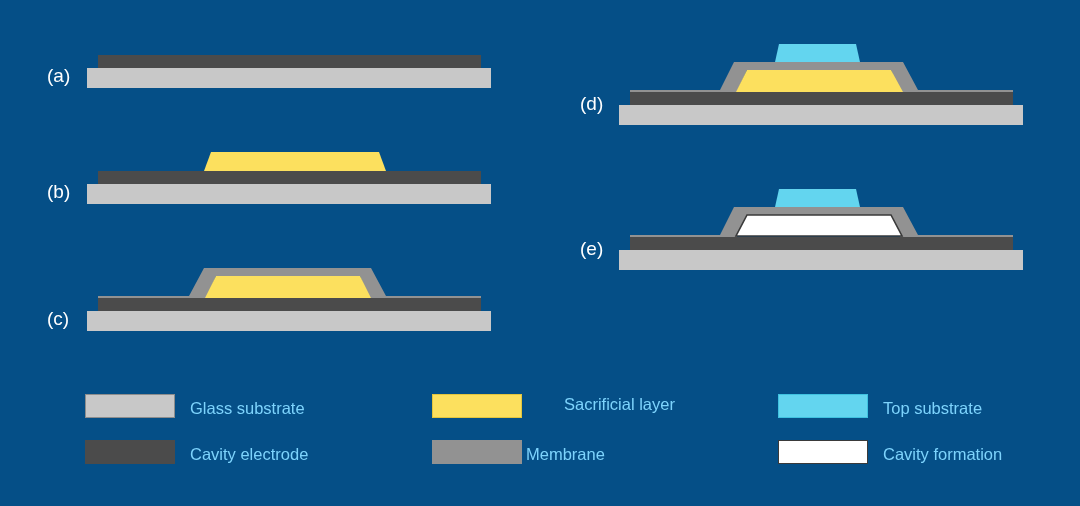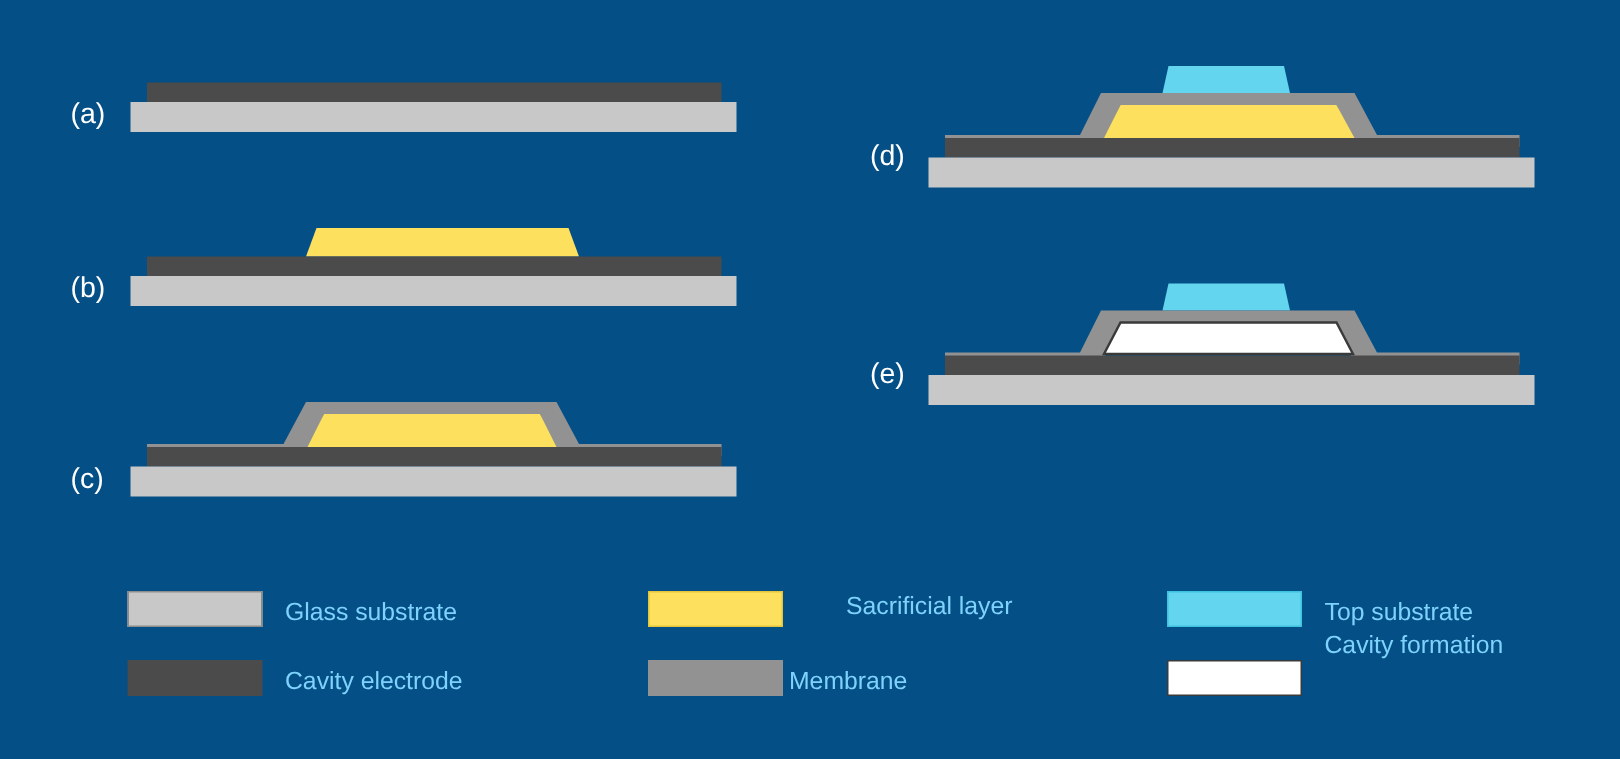--- a/index.html
+++ b/index.html
@@ -113,17 +113,17 @@
     <div class="legend-swatch" style="left:432px; top:394px; background:#fce05e; border:1px solid #e3c53d; box-sizing:border-box;"></div>
     <div class="legend-label" style="left:537px; top:392px;margin-left:27px;">Sacrificial layer</div>
 
     <div class="legend-swatch" style="left:432px; top:440px; background:#929292;"></div>
     <div class="legend-label" style="left:526px; top:442px;">Membrane</div>
 
     <div class="legend-swatch" style="left:778px; top:394px; background:#63d5ef; border:1px solid #3fc2e0; box-sizing:border-box;"></div>
     <div class="legend-label" style="left:883px; top:396px;">Top substrate</div>
 
     <div class="legend-swatch" style="left:778px; top:440px; background:#ffffff; border:1.5px solid #3a3a3a; box-sizing:border-box;"></div>
-    <div class="legend-label" style="left:883px; top:418px;">Cavity formation</div>
+    <div class="legend-label" style="left:883px; top:442px;">Cavity formation</div>
 
   </div>
 
 </div>
 
 </body></html>

